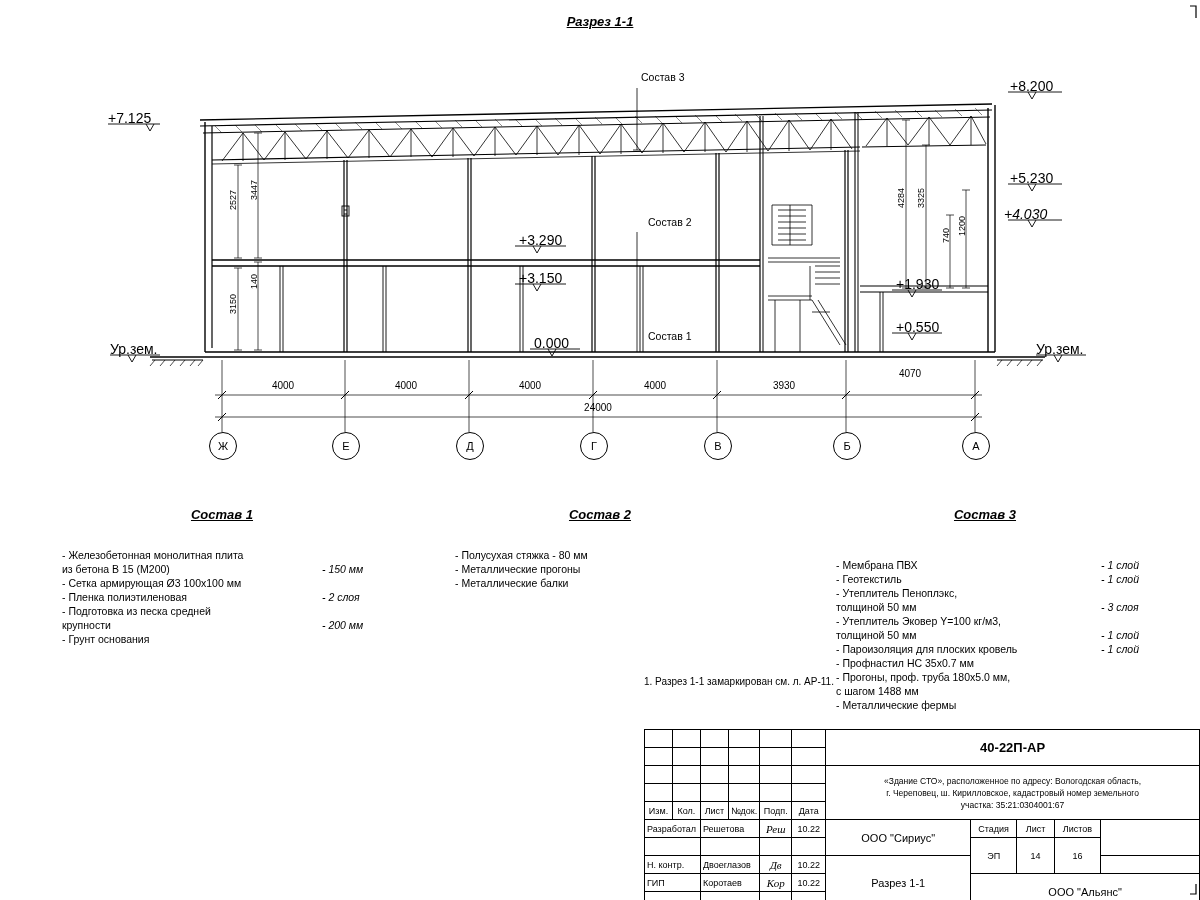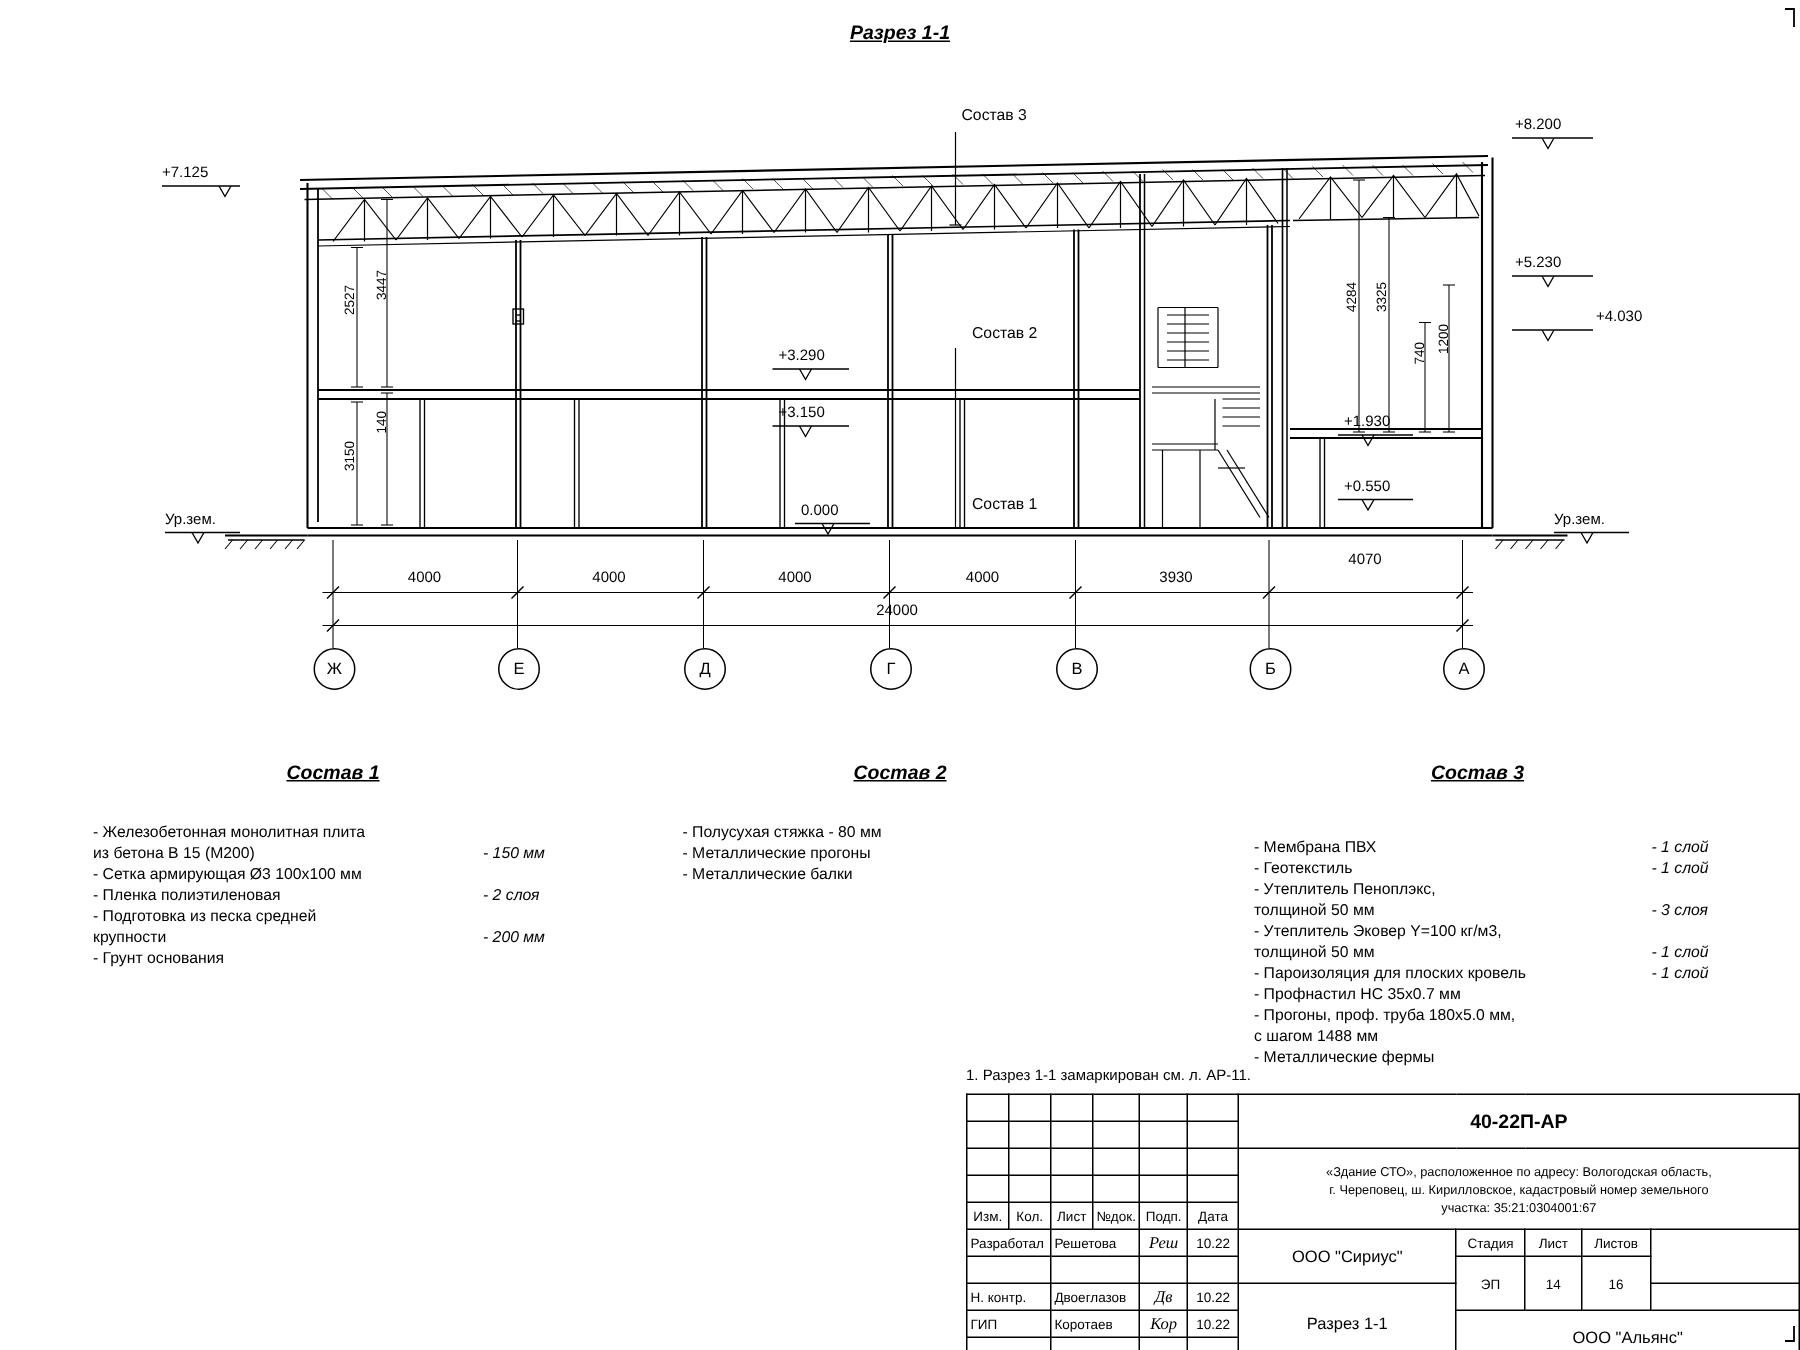--- a/index.html
+++ b/index.html
@@ -50,21 +50,21 @@
     position:absolute;
     width:26px;height:26px;
     border:1px solid #000;
     border-radius:50%;
     text-align:center;
     line-height:26px;
     font-size:11px;
     background:#fff;
   }
   .dimtxt{position:absolute;font-size:10px;text-align:center;}
-  .elev{position:absolute;font-size:10px;white-space:nowrap;}
+  .elev{position:absolute;font-size:14px;white-space:nowrap;}
 </style>
 </head>
 <body>
 
 <div class="canvas">
 
   <svg class="draw" xmlns="http://www.w3.org/2000/svg">
     <g stroke="#000" fill="none" stroke-width="1">
 
       <path d="M1190 6 L1196 6 L1196 18" stroke-width="1.2"></path>
@@ -349,21 +349,21 @@
 
   <div class="ttl u" style="left:520px;top:14px;width:160px;">Разрез 1-1</div>
 
   <div class="lbl" style="left:641px;top:71px;">Состав 3</div>
   <div class="lbl" style="left:648px;top:216px;">Состав 2</div>
   <div class="lbl" style="left:648px;top:330px;">Состав 1</div>
 
   <div class="elev" style="left:108px;top:110px;">+7.125</div>
   <div class="elev" style="left:1010px;top:78px;">+8.200</div>
   <div class="elev" style="left:1010px;top:170px;">+5.230</div>
-  <div class="elev" style="left:1064px;top:206px;">+4.030</div>
+  <div class="elev" style="left:1004px;top:206px;font-style:italic;">+4.030</div>
   <div class="elev" style="left:519px;top:232px;">+3.290</div>
   <div class="elev" style="left:519px;top:270px;">+3.150</div>
   <div class="elev" style="left:896px;top:276px;">+1.930</div>
   <div class="elev" style="left:896px;top:319px;">+0.550</div>
   <div class="elev" style="left:534px;top:335px;">0.000</div>
   <div class="elev" style="left:110px;top:341px;">Ур.зем.</div>
   <div class="elev" style="left:1036px;top:341px;">Ур.зем.</div>
 
   <div class="lbl vert" style="left:228px;top:190px;">2527</div>
   <div class="lbl vert" style="left:249px;top:180px;">3447</div>
@@ -417,21 +417,21 @@
     <div class="row"><span>  толщиной 50 мм</span><span class="amt" style="left:265px;">- 3 слоя</span></div>
     <div class="row"><span>- Утеплитель Эковер Y=100 кг/м3,</span><span class="amt" style="left:265px;"></span></div>
     <div class="row"><span>  толщиной 50 мм</span><span class="amt" style="left:265px;">- 1 слой</span></div>
     <div class="row"><span>- Пароизоляция для плоских кровель</span><span class="amt" style="left:265px;">- 1 слой</span></div>
     <div class="row"><span>- Профнастил НС 35х0.7 мм</span><span class="amt" style="left:265px;"></span></div>
     <div class="row"><span>- Прогоны, проф. труба 180х5.0 мм,</span><span class="amt" style="left:265px;"></span></div>
     <div class="row"><span>  с шагом 1488 мм</span><span class="amt" style="left:265px;"></span></div>
     <div class="row"><span>- Металлические фермы</span><span class="amt" style="left:265px;"></span></div>
   </div>
 
-  <div class="note" style="left:644px;top:712px;">1. Разрез 1-1 замаркирован см. л. АР-11.</div>
+  <div class="note" style="left:644px;top:676px;">1. Разрез 1-1 замаркирован см. л. АР-11.</div>
 
   <table class="stamp" style="left:644px;top:729px;width:556px;">
     <colgroup>
       <col style="width:28px">
         <col style="width:28px">
         <col style="width:28px">
       <col style="width:30px">
         <col style="width:32px">
         <col style="width:34px">
       <col style="width:146px">

